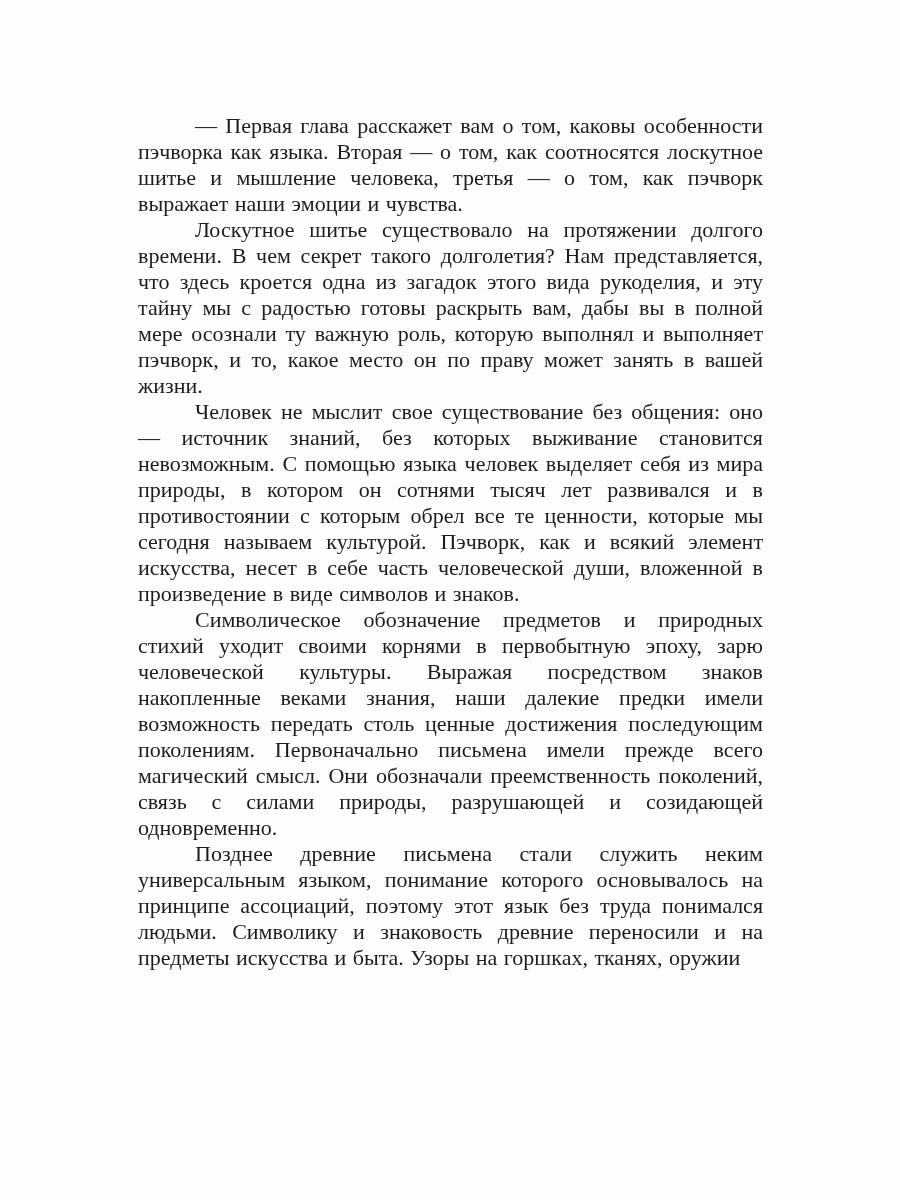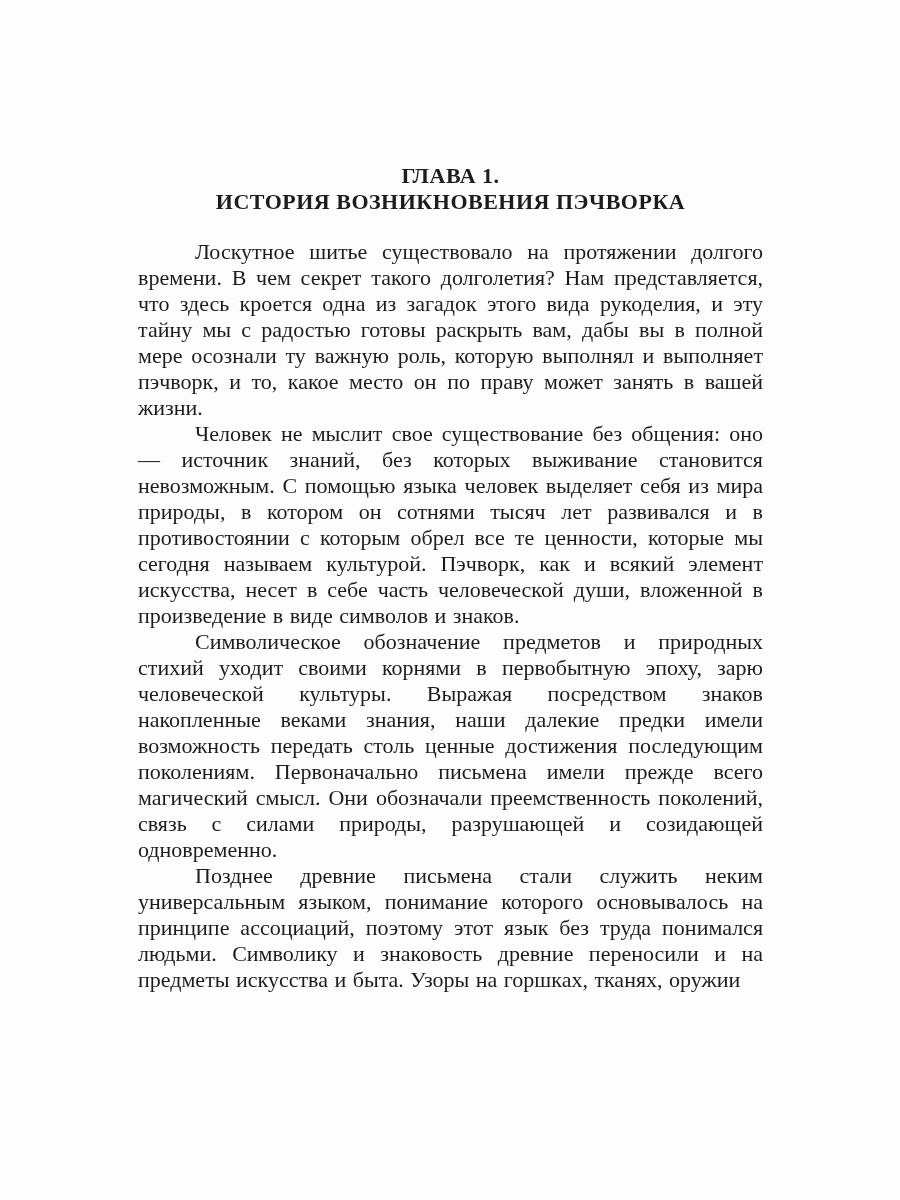--- a/index.html
+++ b/index.html
@@ -38,25 +38,22 @@
   }
   .chapter-heading .line {
     display: block;
   }
 </style>
 </head>
 <body>
 
 <div class="page">
 
+  <p class="intro">— Первая глава расскажет вам о том, каковы особенности пэчворка как языка. Вторая — о том, как соотносятся лоскутное шитье и мышление человека, третья — о том, как пэчворк выражает наши эмоции и чувства.</p>
 
-  <h1 class="chapter-heading">
-    <span class="line">ГЛАВА 1.</span>
-    <span class="line">ИСТОРИЯ ВОЗНИКНОВЕНИЯ ПЭЧВОРКА</span>
-  </h1>
 
   <div class="chapter-body">
     <p>Лоскутное шитье существовало на протяжении долгого времени. В чем секрет такого долголетия? Нам представляется, что здесь кроется одна из загадок этого вида рукоделия, и эту тайну мы с радостью готовы раскрыть вам, дабы вы в полной мере осознали ту важную роль, которую выполнял и выполняет пэчворк, и то, какое место он по праву может занять в вашей жизни.</p>
     <p>Человек не мыслит свое существование без общения: оно — источник знаний, без которых выживание становится невозможным. С помощью языка человек выделяет себя из мира природы, в котором он сотнями тысяч лет развивался и в противостоянии с которым обрел все те ценности, которые мы сегодня называем культурой. Пэчворк, как и всякий элемент искусства, несет в себе часть человеческой души, вложенной в произведение в виде символов и знаков.</p>
     <p>Символическое обозначение предметов и природных стихий уходит своими корнями в первобытную эпоху, зарю человеческой культуры. Выражая посредством знаков накопленные веками знания, наши далекие предки имели возможность передать столь ценные достижения последующим поколениям. Первоначально письмена имели прежде всего магический смысл. Они обозначали преемственность поколений, связь с силами природы, разрушающей и созидающей одновременно.</p>
     <p>Позднее древние письмена стали служить неким универсальным языком, понимание которого основывалось на принципе ассоциаций, поэтому этот язык без труда понимался людьми. Символику и знаковость древние переносили и на предметы искусства и быта. Узоры на горшках, тканях, оружии</p>
   </div>
 
 </div>
 

